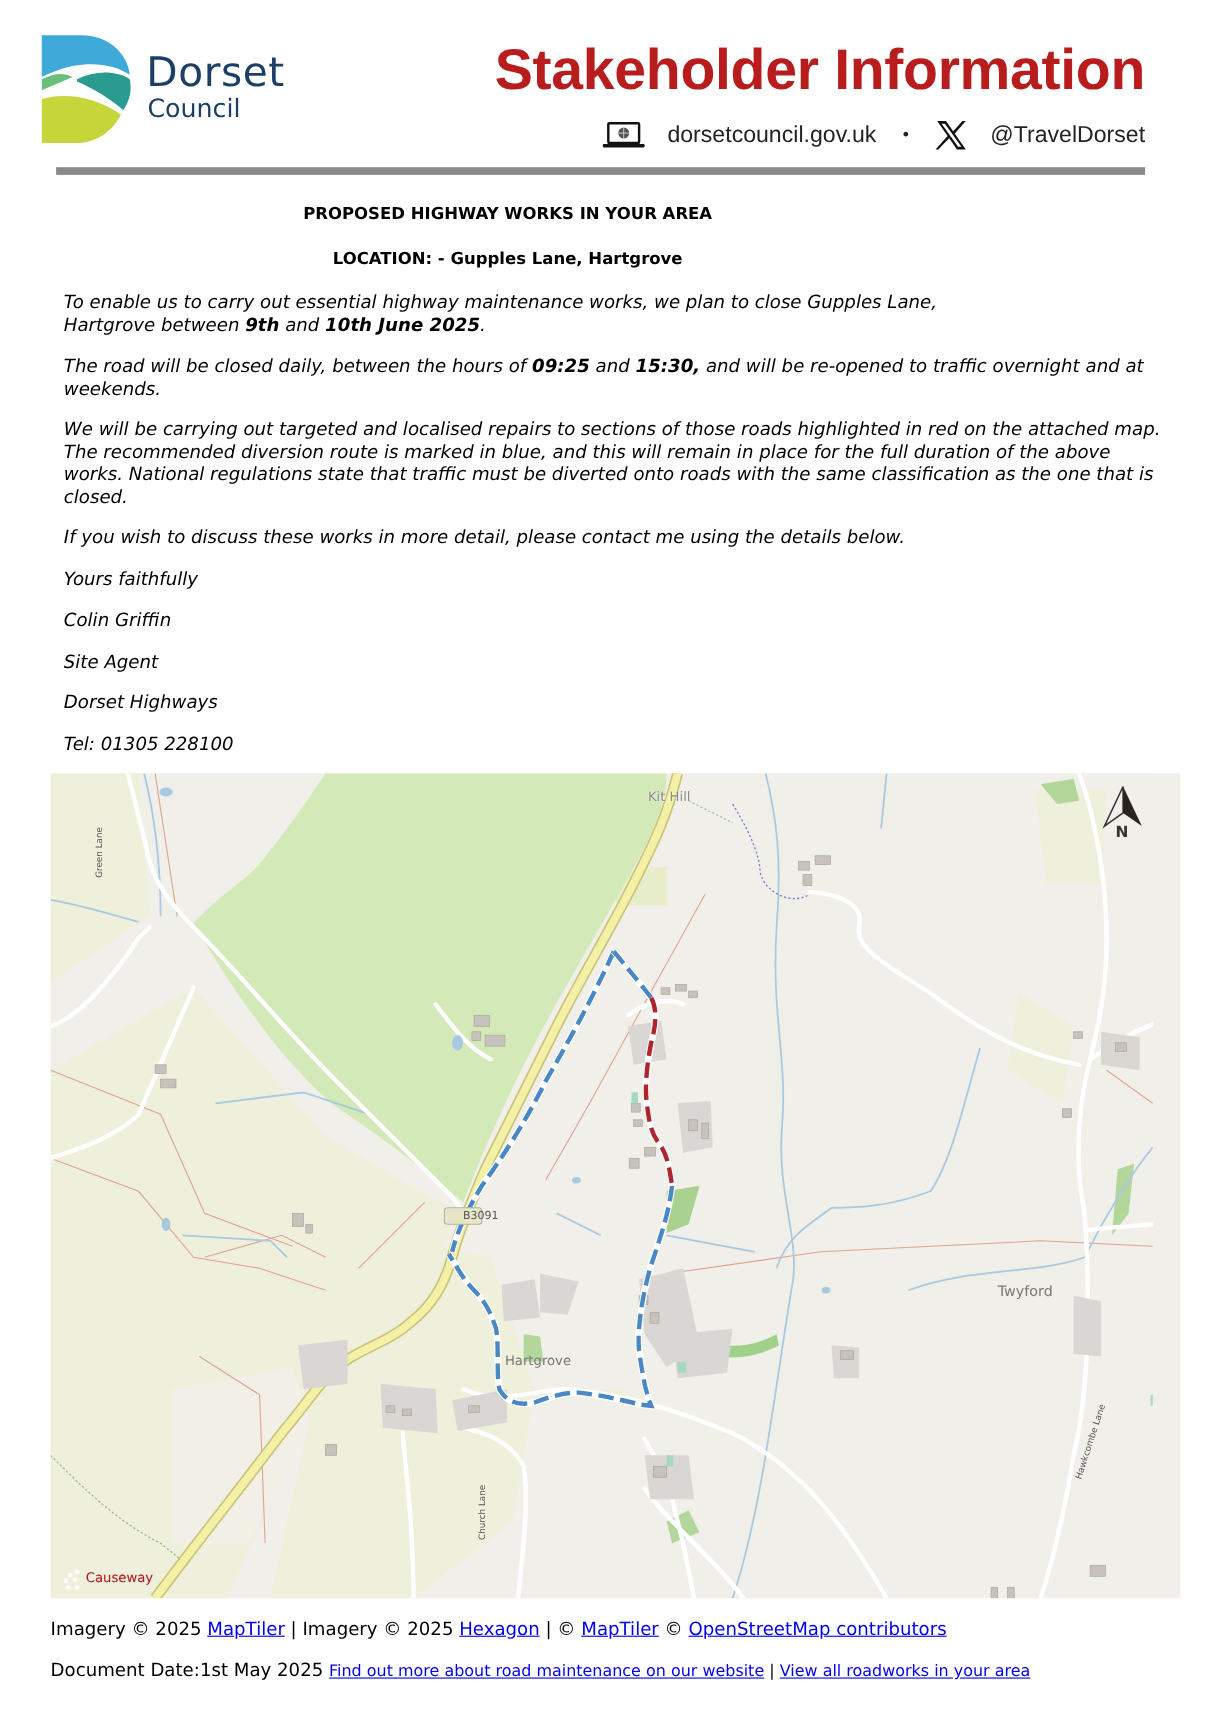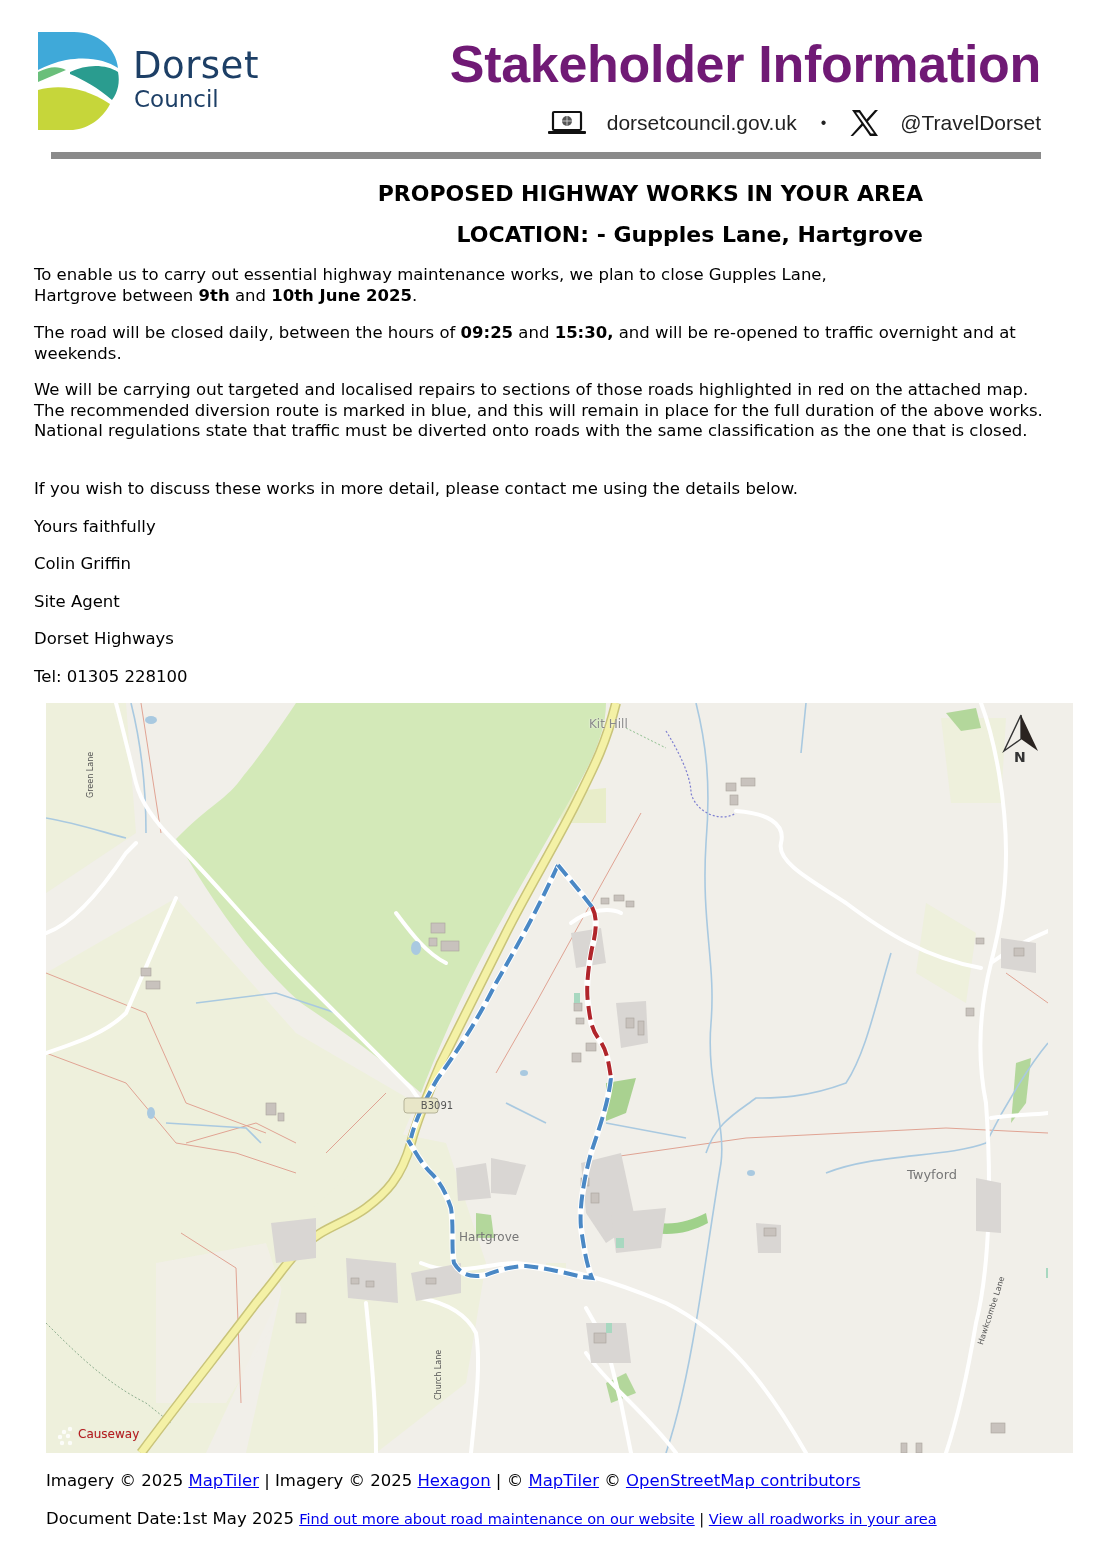--- a/index.html
+++ b/index.html
@@ -1,26 +1,26 @@
 <!DOCTYPE html>
 <html><head>
 <meta charset="utf-8">
 <style>
   html,body{margin:0;padding:0;background:#ffffff;}
   body{width:1097px;height:1560px;position:relative;font-family:"DejaVu Sans","Liberation Sans",sans-serif;color:#000;overflow:hidden;}
   .logo{position:absolute;left:36px;top:30px;width:240px;height:102px;}
   .logo svg{position:absolute;left:0;top:0;}
   .logo-dorset{position:absolute;left:97px;top:16px;font-family:"DejaVu Sans",sans-serif;font-size:37px;color:#1d3f66;letter-spacing:0.5px;line-height:40px;}
   .logo-council{position:absolute;left:98px;top:56px;font-family:"DejaVu Sans",sans-serif;font-size:23px;color:#1d3f66;line-height:26px;}
-  .header-title{position:absolute;right:56px;top:34px;font-family:"Liberation Sans",sans-serif;font-weight:bold;font-size:52px;letter-spacing:-0.3px;color:#701a75;line-height:60px;white-space:nowrap;}
+  .header-title{position:absolute;right:56px;top:34px;font-family:"Liberation Sans",sans-serif;font-weight:bold;font-size:52px;letter-spacing:-0.3px;color:#b91c1c;line-height:60px;white-space:nowrap;}
   .contact-row{position:absolute;right:56px;top:106px;height:34px;display:flex;align-items:center;gap:20px;font-family:"Liberation Sans",sans-serif;font-size:21px;color:#222;white-space:nowrap;}
   .contact-row .bullet{font-size:16px;margin:0 4px;}
   .divider{position:absolute;left:51px;top:152px;width:990px;height:7px;background:#8a8a8a;}
-  .h-title{position:absolute;left:0;width:923px;text-align:right;font-weight:bold;font-size:22px;line-height:22px;}
-  .body-text{position:absolute;left:34px;width:1010px;font-size:16.5px;line-height:20.5px;}
+  .h-title{position:absolute;left:0;width:923px;text-align:center;font-weight:bold;font-size:15px;line-height:22px;}
+  .body-text{position:absolute;left:58px;width:1010px;font-size:16.5px;line-height:20.5px;font-style:italic;}
   .body-text p{margin:0;}
   .map{position:absolute;left:46px;top:703px;width:1002px;height:750px;overflow:hidden;background:#f1efe9;padding-left:25px;}
   .foot{position:absolute;left:46px;font-size:16.5px;line-height:20px;white-space:nowrap;}
   .foot a{color:#0000ee;text-decoration:underline;}
   .foot .small{font-size:14.5px;}
 </style>
 </head>
 <body>
 
 <div class="logo">

